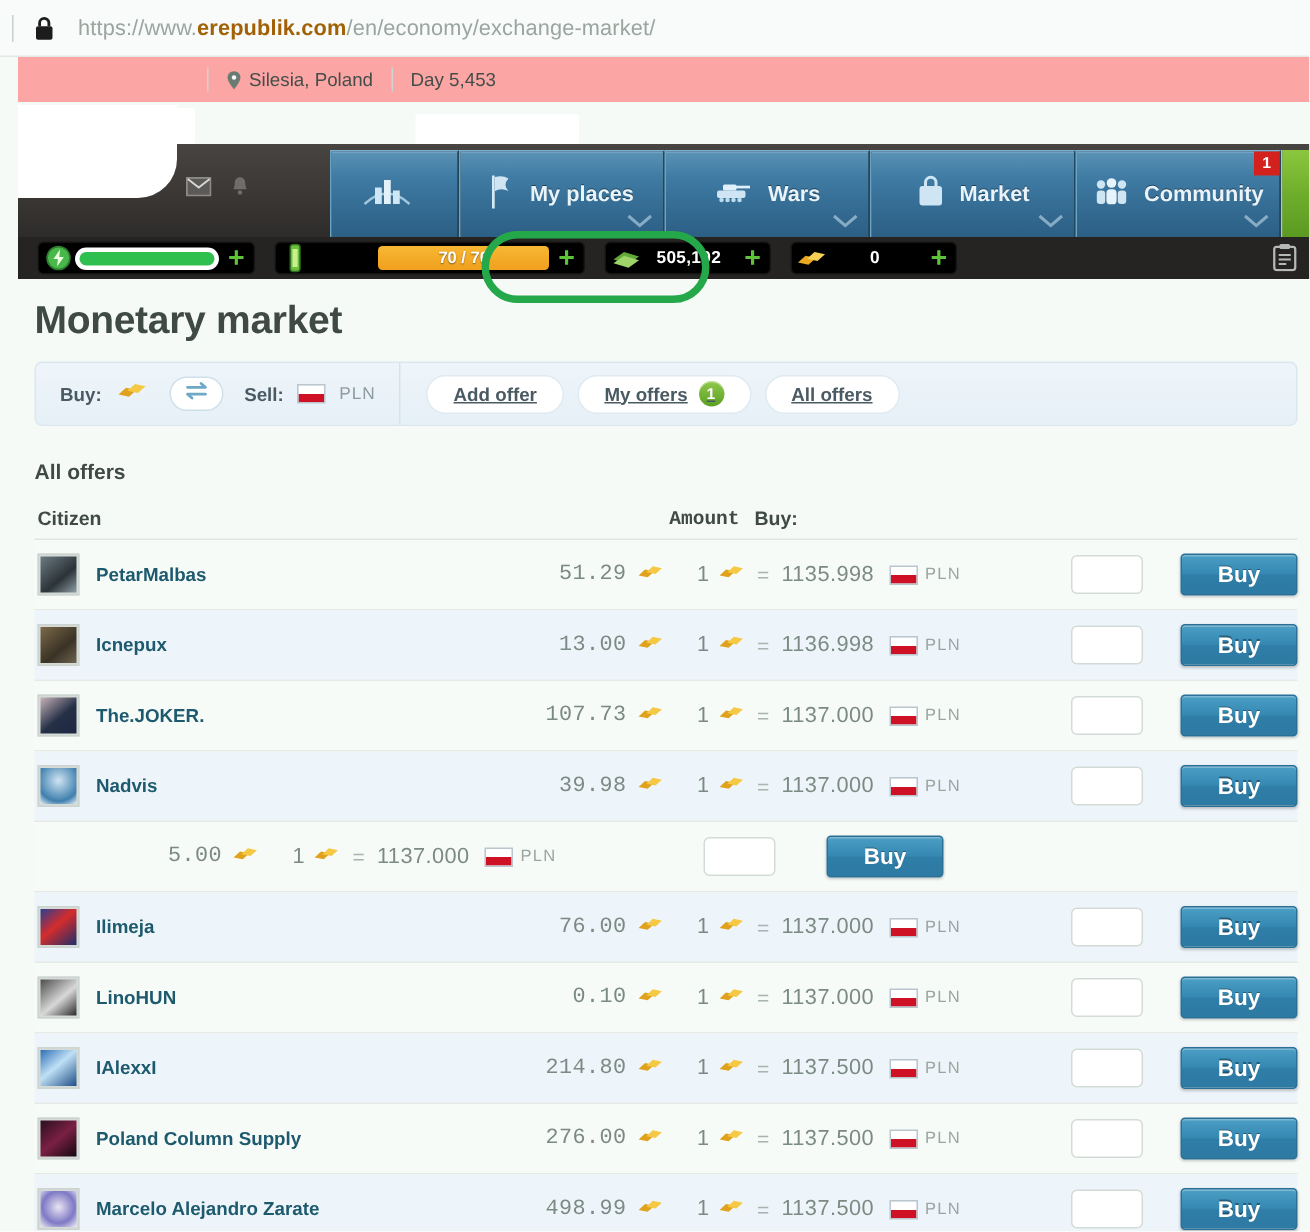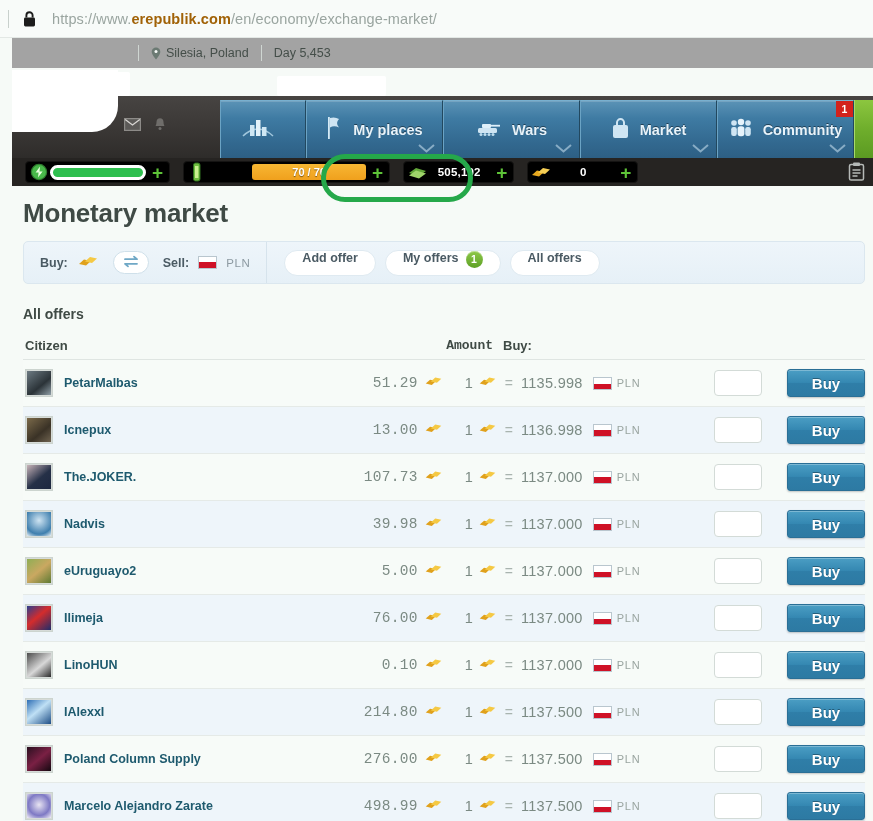--- a/index.html
+++ b/index.html
@@ -34,21 +34,21 @@
   .page {
     position: relative;
     width: 873px; height: 783px;
     background: #f6faf7;
     overflow: hidden;
   }
 
   
   .top-strip {
     position: absolute; left: 12px; top: 0; right: 0; height: 30px;
-    background: #a3a3a3;
+    background: #fca5a5;
     display: flex; align-items: center;
     font-size: 12.5px; color: #444e49;
     z-index: 5;
   }
   .ts-sep { width: 1px; height: 16px; background: #cfd6d2; margin: 0 12px; }
   .ts-loc { display: flex; align-items: center; gap: 5px; }
   .pin-icon { display: inline-flex; }
   .ts-day { white-space: nowrap; }
 
   
@@ -187,22 +187,22 @@
   }
   .flag-pl {
     width: 19px; height: 13px; border: 1px solid #b9c6ce;
     background: linear-gradient(180deg,#ffffff 0 50%, #cf1126 50% 100%);
   }
   .pln-text { font-size: 11.5px; color: #8d9aa2; letter-spacing: .6px; }
   .fb-right { display: flex; align-items: center; gap: 9px; padding-left: 17px; }
   .pill {
     height: 26px; padding: 0 17px; border-radius: 14px;
     background: #ffffff; border: 1px solid #dfeaf1;
-    display: flex; gap: 7px;
-    font-size: 12.5px; font-weight: bold; color: #4a5a63;
+    display: flex; align-items: center; gap: 7px;
+    font-size: 12.5px; font-weight: bold; color: #4a5a63; text-decoration: underline;
   }
   .pill .count {
     width: 17px; height: 17px; border-radius: 50%;
     background: linear-gradient(180deg,#8fc94a 0%, #5da025 100%);
     color: #fff; font-size: 10.5px; font-weight: bold;
     display: flex; align-items: center; justify-content: center;
     box-shadow: inset 0 1px 0 rgba(255,255,255,.4);
   }
 
   .section-title {
@@ -645,26 +645,20 @@
               <span class="rate-cur">PLN</span>
             </div>
             <div class="c-buy">
               <input class="qty-input" type="text" value="" style="">
             </div>
             <div class="c-action">
               <button class="buy-btn">Buy</button>
             </div>
           </div>
           <div class="row">
-            <div class="c-citizen">
-              <span class="avatar">
-                <span class="inner" style="display:block;background:linear-gradient(140deg,#8fae55,#caa861 50%,#5e7a33)"></span>
-              </span>
-              <span class="cit-name">eUruguayo2</span>
-            </div>
             <div class="c-amount">
               <span class="amt-val">5.00</span>
               <span><svg width="19" height="14" viewBox="0 0 22 16">
                   <path d="M2 11 L7 6.5 L14 8 L9 12.5 Z" fill="#e0a11c"></path>
                   <path d="M8 8.5 L13 4 L20 5.5 L15 10 Z" fill="#f5c944"></path>
                 </svg></span>
             </div>
             <div class="c-rate">
               <span class="rate-one">1</span>
               <span><svg width="19" height="14" viewBox="0 0 22 16">

